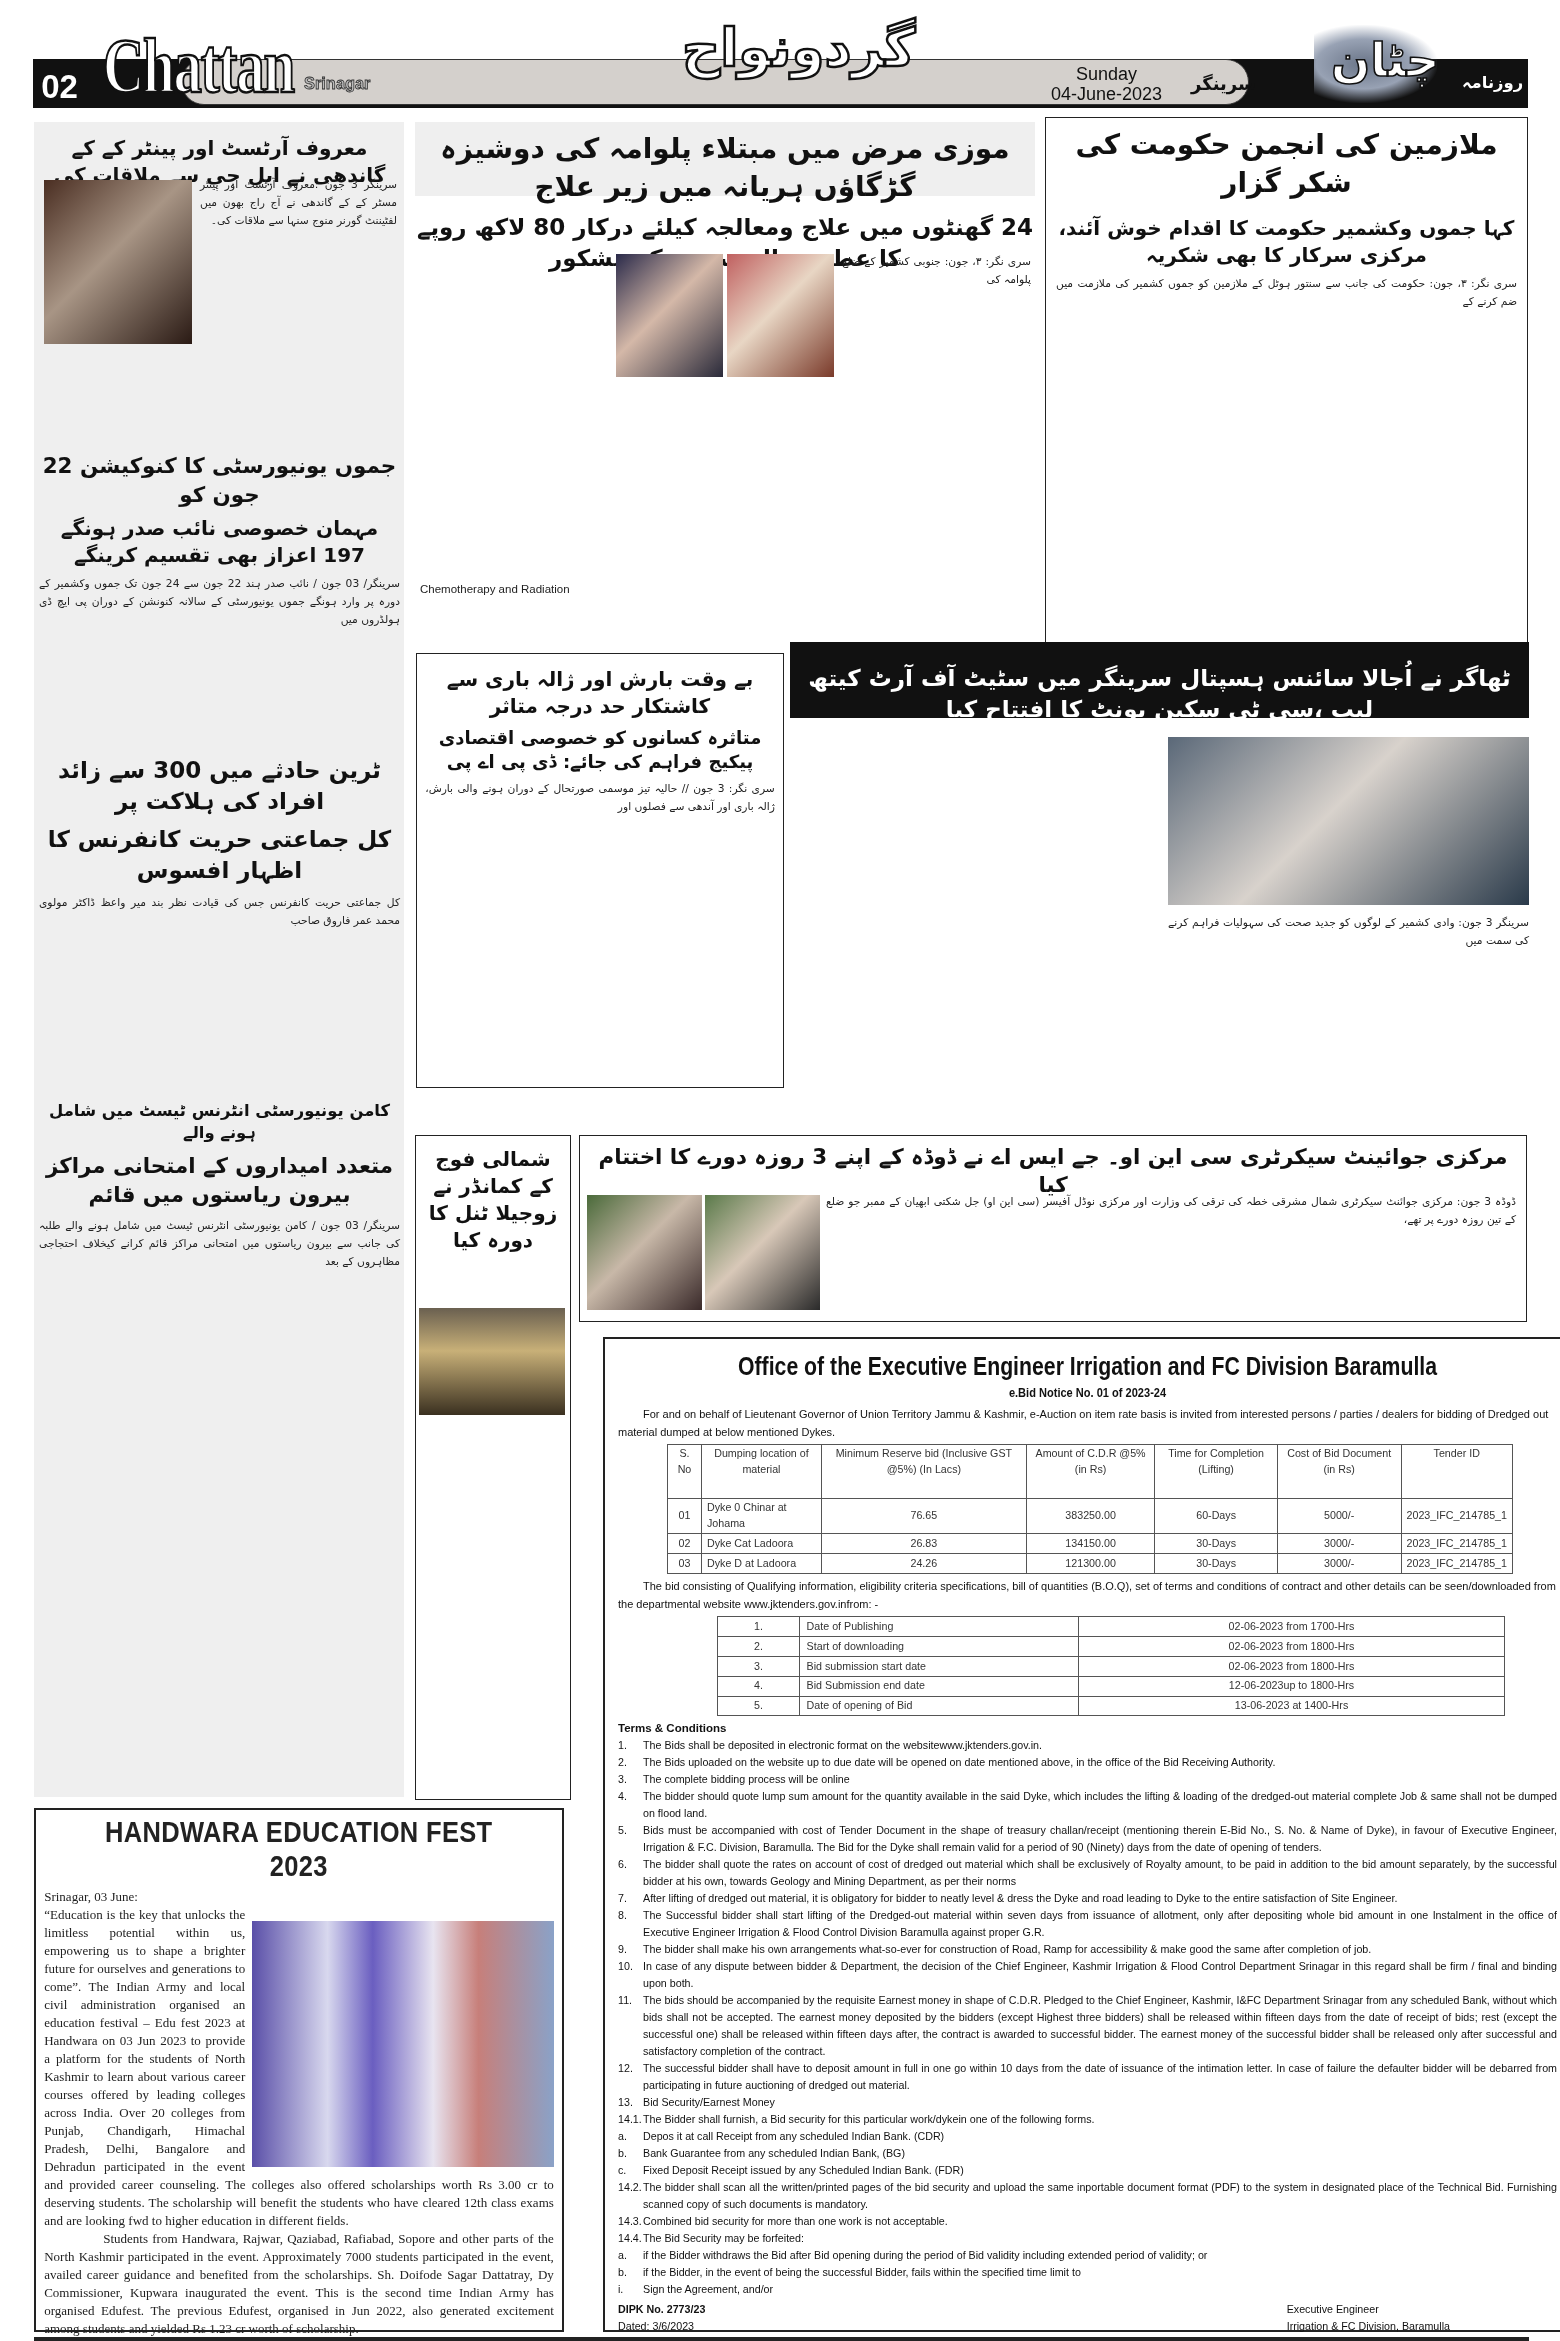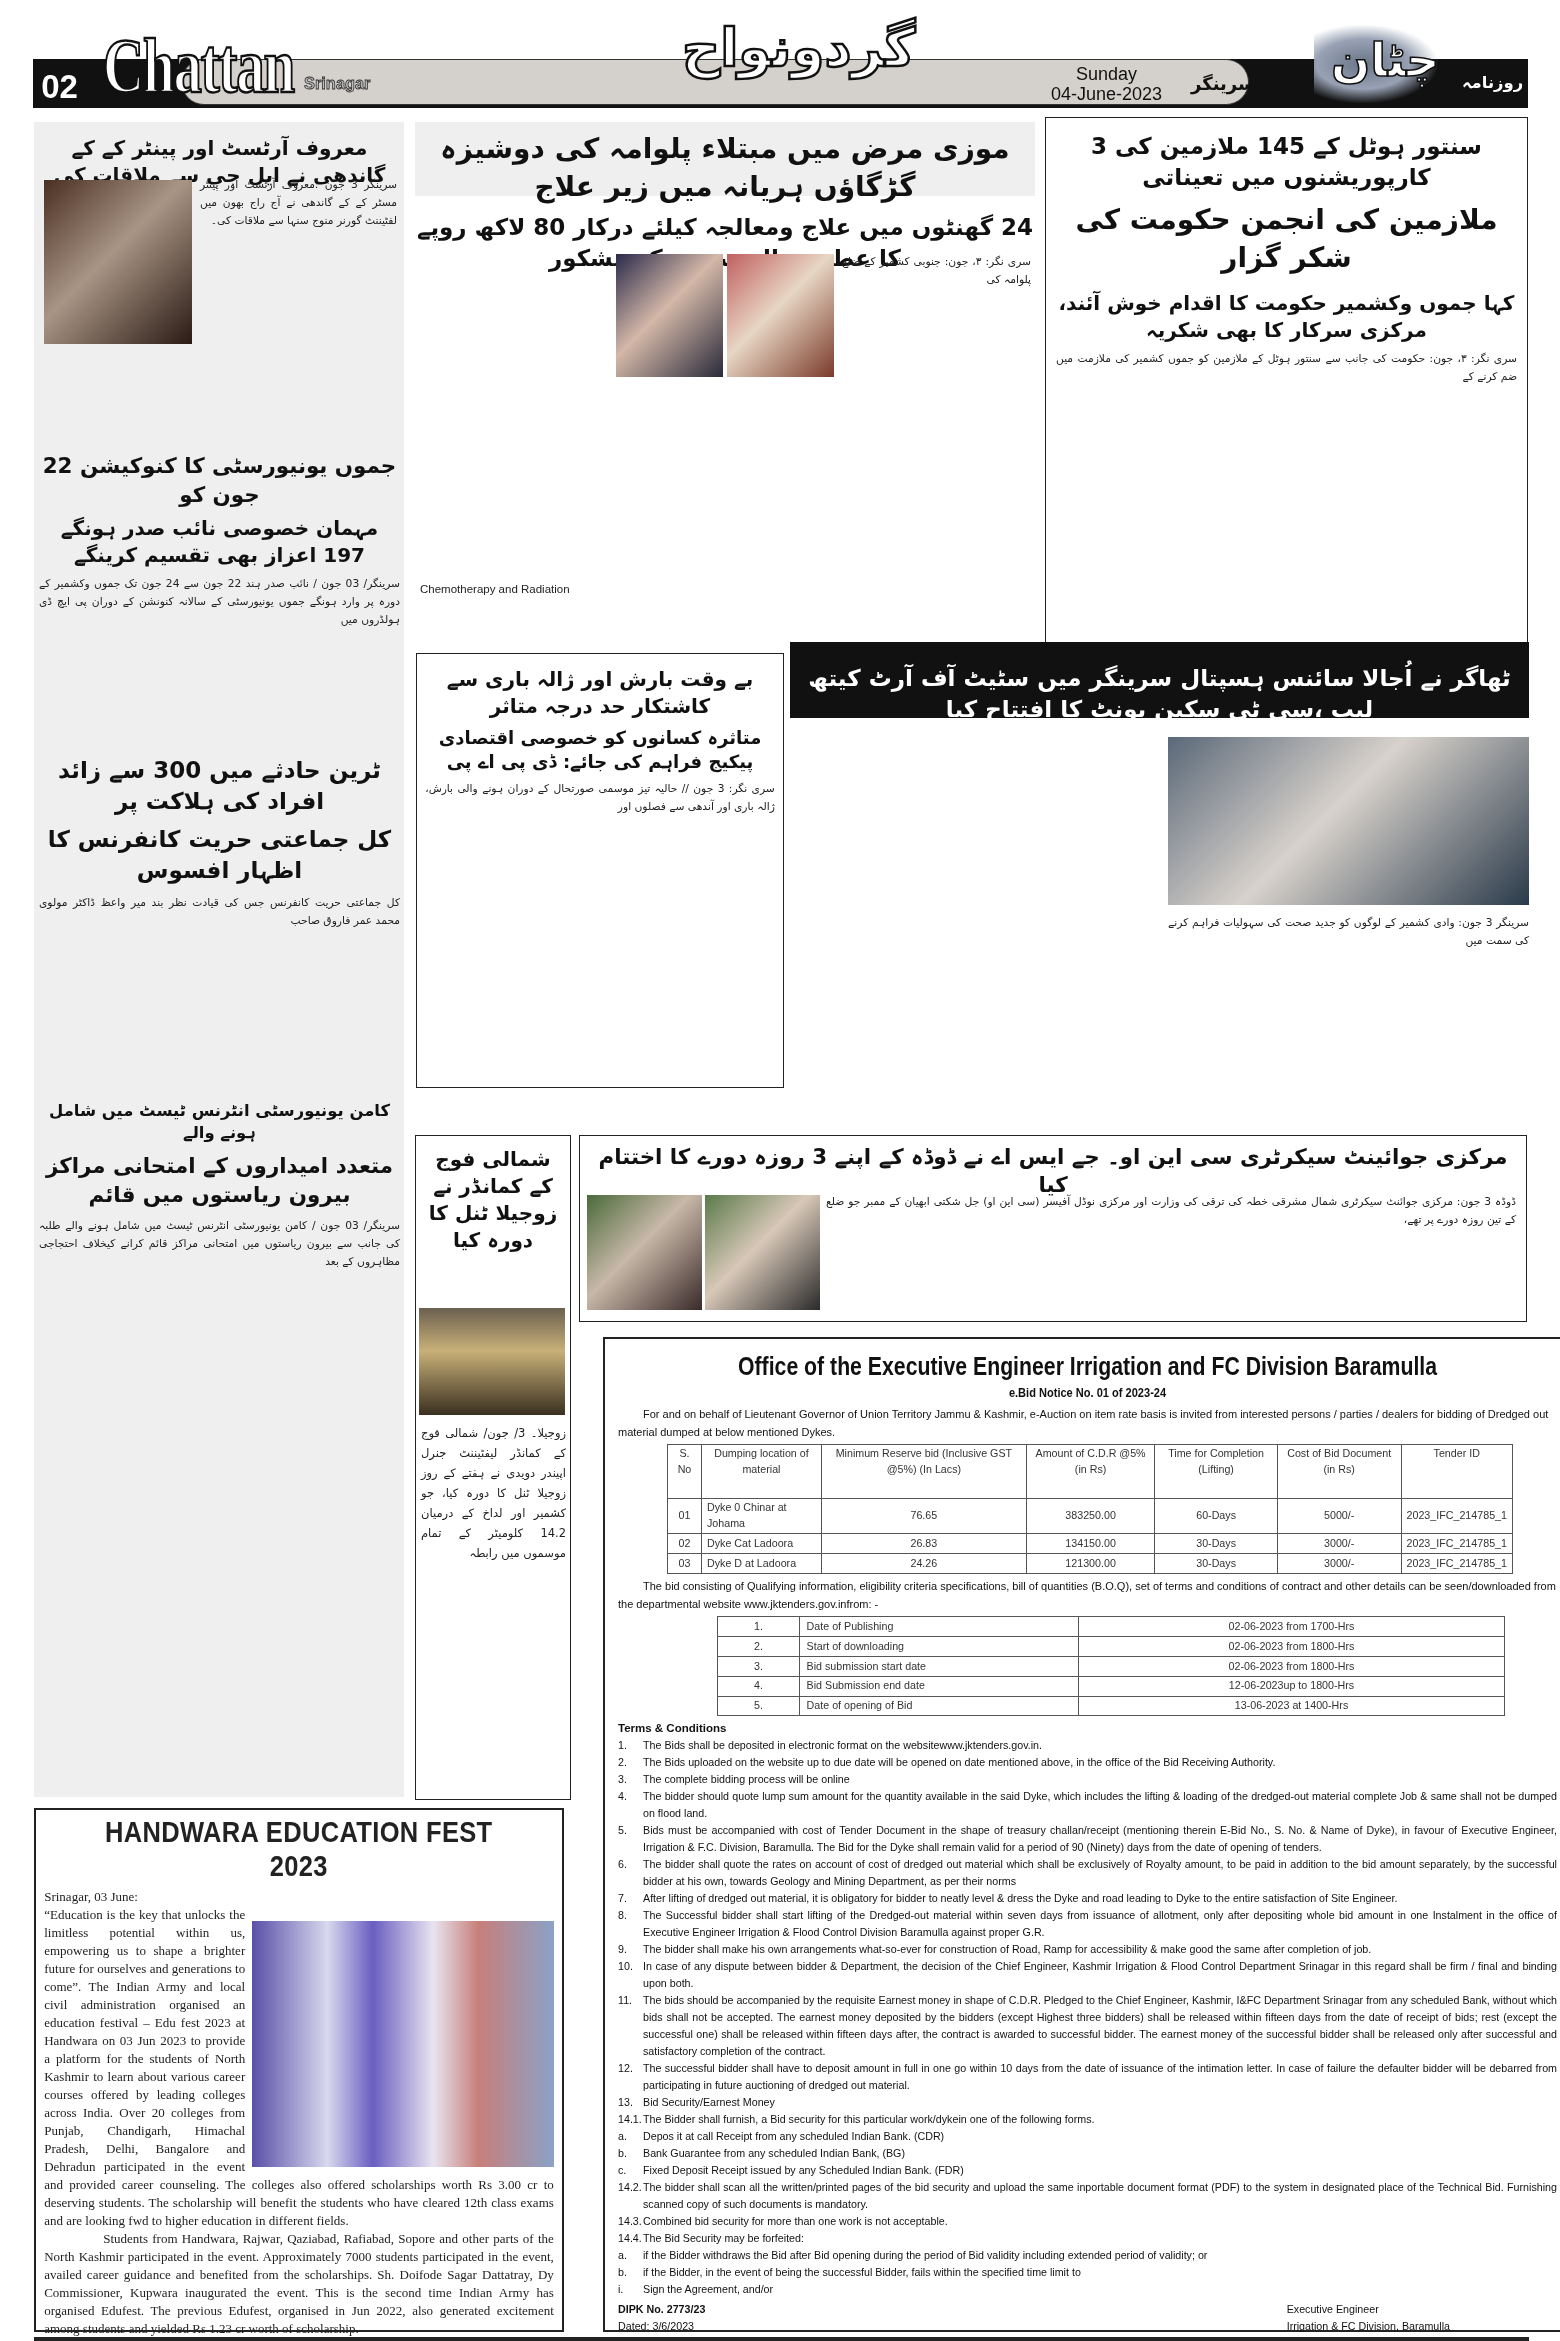--- a/index.html
+++ b/index.html
@@ -109,21 +109,20 @@
 </div>
 <div class="abs" style="left:415px;top:197px;width:620px;height:443px;">
   <div class="ur hl" style="font-size:23px;padding-top:15px;">24 گھنٹوں میں علاج ومعالجہ کیلئے درکار 80 لاکھ روپے کا عطیہ، والد سبھی کے مشکور</div>
   <div class="photo" style="left:312px;top:57px;width:107px;height:123px;background:linear-gradient(135deg,#c06060,#e8d6c4 45%,#7a3a2a);"></div>
   <div class="photo" style="left:201px;top:57px;width:107px;height:123px;background:linear-gradient(135deg,#2a2a4a,#d4b8a8 45%,#2a2a3a);"></div>
   <div class="ur body-ur" style="position:absolute;left:427px;top:56px;width:189px;">سری نگر: ۳، جون: جنوبی کشمیر کے ضلع پلوامہ کی</div>
   <div style="position:absolute;left:5px;top:386px;font-size:11.5px;color:#222;">Chemotherapy and Radiation</div>
 </div>
 
 <div class="box" style="left:1045px;top:117px;width:483px;height:526px;">
-  <div class="ur hl" style="font-size:23px;padding-top:13px;">سنتور ہوٹل کے 145 ملازمین کی 3 کارپوریشنوں میں تعیناتی</div>
   <div class="ur hl" style="font-size:28px;margin-top:8.2px;">ملازمین کی انجمن حکومت کی شکر گزار</div>
   <div class="ur hl" style="font-size:20px;margin-top:13px;">کہا جموں وکشمیر حکومت کا اقدام خوش آئند، مرکزی سرکار کا بھی شکریہ</div>
   <div class="ur body-ur" style="padding:6.6px 10px;">سری نگر: ۳، جون: حکومت کی جانب سے سنتور ہوٹل کے ملازمین کو جموں کشمیر کی ملازمت میں ضم کرنے کے</div>
 </div>
 
 <div class="box" style="left:416px;top:653px;width:368px;height:435px;">
   <div class="ur hl" style="font-size:20px;padding-top:11.5px;">بے وقت بارش اور ژالہ باری سے کاشتکار حد درجہ متاثر</div>
   <div class="ur hl" style="font-size:18px;margin-top:6.6px;">متاثرہ کسانوں کو خصوصی اقتصادی پیکیج فراہم کی جائے: ڈی پی اے پی</div>
   <div class="ur body-ur" style="padding:5px 8.2px;">سری نگر: 3 جون // حالیہ تیز موسمی صورتحال کے دوران ہونے والی بارش، ژالہ باری اور آندھی سے فصلوں اور</div>
 </div>
@@ -133,21 +132,20 @@
   <div class="ur hl" style="font-size:23px;color:#fff;padding-top:21.4px;">ٹھاگر نے اُجالا سائنس ہسپتال سرینگر میں سٹیٹ آف آرٹ کیتھ لیب ،سی ٹی سکین یونٹ کا افتتاح کیا</div>
 </div>
 <div class="abs" style="left:790px;top:737px;width:739px;height:374px;">
   <div class="photo" style="left:378px;top:0;width:361px;height:168px;background:linear-gradient(135deg,#5a6878,#d8d2cc 45%,#2a3a4a);"></div>
   <div class="ur body-ur" style="position:absolute;left:378px;top:177px;width:361px;">سرینگر 3 جون: وادی کشمیر کے لوگوں کو جدید صحت کی سہولیات فراہم کرنے کی سمت میں</div>
 </div>
 
 <div class="box" style="left:415px;top:1135px;width:156px;height:665px;">
   <div class="ur hl" style="font-size:20px;padding:10px 5px 0;">شمالی فوج کے کمانڈر نے زوجیلا ٹنل کا دورہ کیا</div>
   <div class="photo" style="left:3.3px;top:172px;width:146px;height:107px;background:linear-gradient(180deg,#6a6050,#c8b078 40%,#3a3020);"></div>
-  <div class="ur body-ur" style="position:absolute;left:5px;top:287px;width:145px;font-size:11.5px;line-height:20px;">زوجیلا۔ 3/ جون/ شمالی فوج کے کمانڈر لیفٹیننٹ جنرل اپیندر دویدی نے ہفتے کے روز زوجیلا ٹنل کا دورہ کیا، جو کشمیر اور لداخ کے درمیان 14.2 کلومیٹر کے تمام موسموں میں رابطہ</div>
 </div>
 
 <div class="box" style="left:579px;top:1135px;width:948px;height:187px;">
   <div class="ur hl" style="font-size:21.4px;padding:6.6px 16.4px 0;">مرکزی جوائینٹ سیکرٹری سی این او۔ جے ایس اے نے ڈوڈہ کے اپنے 3 روزہ دورے کا اختتام کیا</div>
   <div class="photo" style="left:6.6px;top:59px;width:115px;height:115px;background:linear-gradient(135deg,#4a6a3a,#c8b8a8 45%,#3a2a2a);"></div>
   <div class="photo" style="left:125px;top:59px;width:115px;height:115px;background:linear-gradient(135deg,#5a7a4a,#d8c8b8 45%,#2a2a2a);"></div>
   <div class="ur body-ur" style="position:absolute;left:246px;top:57px;width:690px;">ڈوڈہ 3 جون: مرکزی جوائنٹ سیکرٹری شمال مشرقی خطہ کی ترقی کی وزارت اور مرکزی نوڈل آفیسر (سی این او) جل شکتی ابھیان کے ممبر جو ضلع کے تین روزہ دورے پر تھے،</div>
 </div>
 
 <div class="abs tender">

